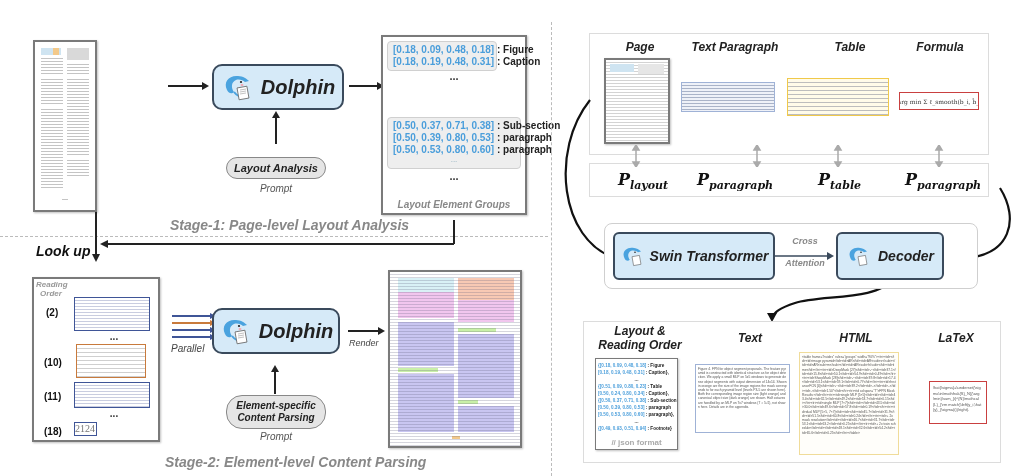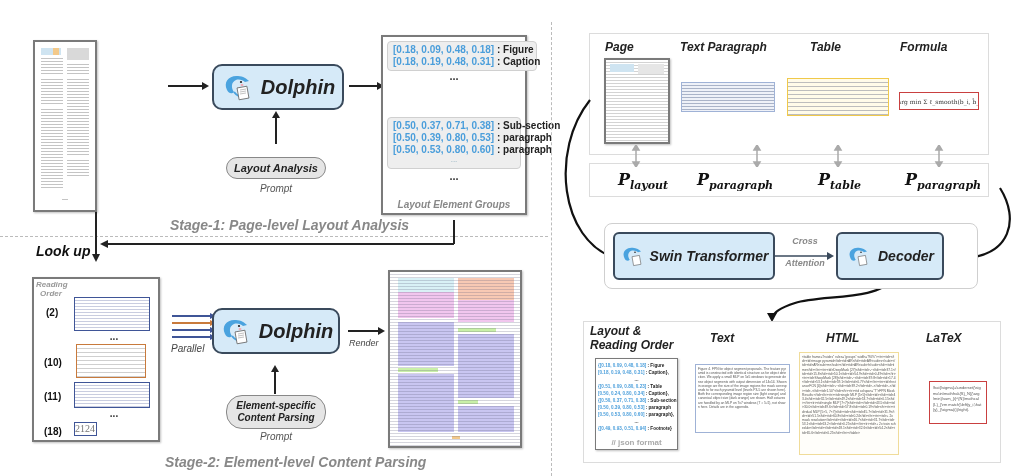--- a/index.html
+++ b/index.html
@@ -9,21 +9,21 @@
   .dolphin-box { position: absolute; background: #d6eaf8; border: 2px solid #3a4a5c; border-radius: 10px; display: flex; align-items: center; justify-content: center; gap: 8px; }
   .dolphin-box .label { font-weight: bold; font-style: italic; color: #222; }
   .pill { position: absolute; border: 1.5px solid #888; border-radius: 16px; background: #e5e5e5; text-align: center; font-weight: bold; font-style: italic; color: #222; display: flex; align-items: center; justify-content: center; }
   .prompt-lbl { position: absolute; font-size: 10px; font-style: italic; color: #555; text-align: center; }
   .stage-title { position: absolute; font-size: 14px; font-weight: bold; font-style: italic; color: #888; }
   .leg-group { position: absolute; background: #eeeeee; border: 1px solid #d0d0d0; border-radius: 4px; padding: 2px 5px; }
   .leg-row { font-size: 10px; font-weight: bold; line-height: 12px; white-space: nowrap; }
   .leg-row .coord { color: #4a9edb; }
   .leg-row .kind { color: #222; }
   .ellipsis { position: absolute; font-size: 11px; font-weight: bold; color: #333; text-align: center; }
-  .hdr { position: absolute; font-size: 12px; font-weight: bold; font-style: italic; color: #222; }
+  .hdr { position: absolute; font-size: 12px; font-weight: bold; font-style: italic; color: #222; text-align: center; }
   .pmath { position: absolute; font-family: "DejaVu Serif", serif; font-style: italic; font-weight: bold; font-size: 16px; color: #111; }
   .pmath sub { font-size: 11px; }
   .panel { position: absolute; background: #fff; border: 1px solid #dcdcdc; }
   .tiny-text { font-size: 3.3px; line-height: 4.2px; color: #555; overflow: hidden; word-break: break-all; }
 </style>
 </head>
 <body>
 
 <div class="doc-page" style="left:33px;top:40px;width:64px;height:172px;">
   <svg width="60" height="168">
@@ -142,21 +142,21 @@
   <span>Layout Analysis</span>
 </div>
 <div class="prompt-lbl" style="left:246px;top:183px;width:60px;">Prompt</div>
 
 <svg class="abs" style="left:345px;top:80px;" width="40" height="12">
   <line x1="4" y1="6" x2="32" y2="6" stroke="#222" stroke-width="2"></line>
   <polygon points="32,2 39,6 32,10" fill="#222"></polygon>
 </svg>
 
 <div class="doc-page" style="left:381px;top:35px;width:146px;height:180px;">
-  <div class="leg-group" style="left:4px;top:4px;width:150px;text-align:right;">
+  <div class="leg-group" style="left:4px;top:4px;width:110px;text-align:right;">
     <div class="leg-row"><span class="coord">[0.18, 0.09, 0.48, 0.18]</span> <span class="kind">: Figure</span></div>
     <div class="leg-row"><span class="coord">[0.18, 0.19, 0.48, 0.31]</span> <span class="kind">: Caption</span></div>
   </div>
   <div class="ellipsis" style="left:0;top:33px;width:142px;">...</div>
   <div class="leg-group" style="left:4px;top:80px;width:134px;height:52px;">
     <div class="leg-row"><span class="coord">[0.50, 0.37, 0.71, 0.38]</span> <span class="kind">: Sub-section</span></div>
     <div class="leg-row"><span class="coord">[0.50, 0.39, 0.80, 0.53]</span> <span class="kind">: paragraph</span></div>
     <div class="leg-row"><span class="coord">[0.50, 0.53, 0.80, 0.60]</span> <span class="kind">: paragraph</span></div>
     <div style="text-align:center;font-size:8px;color:#8ab;line-height:8px;">...</div>
   </div>

